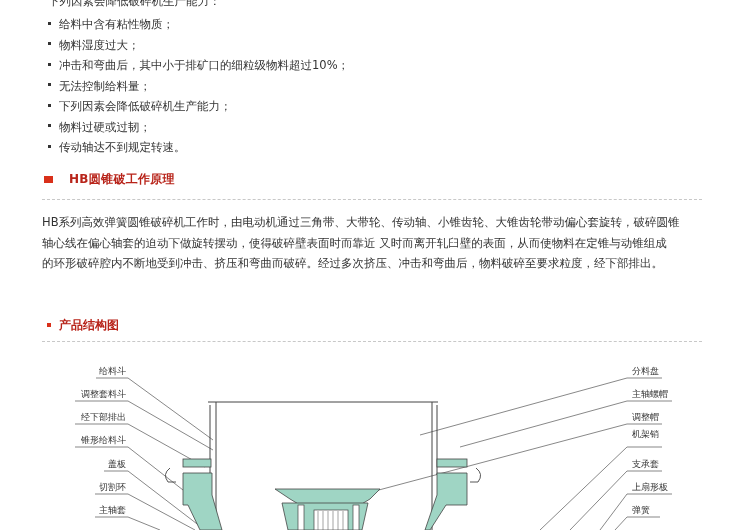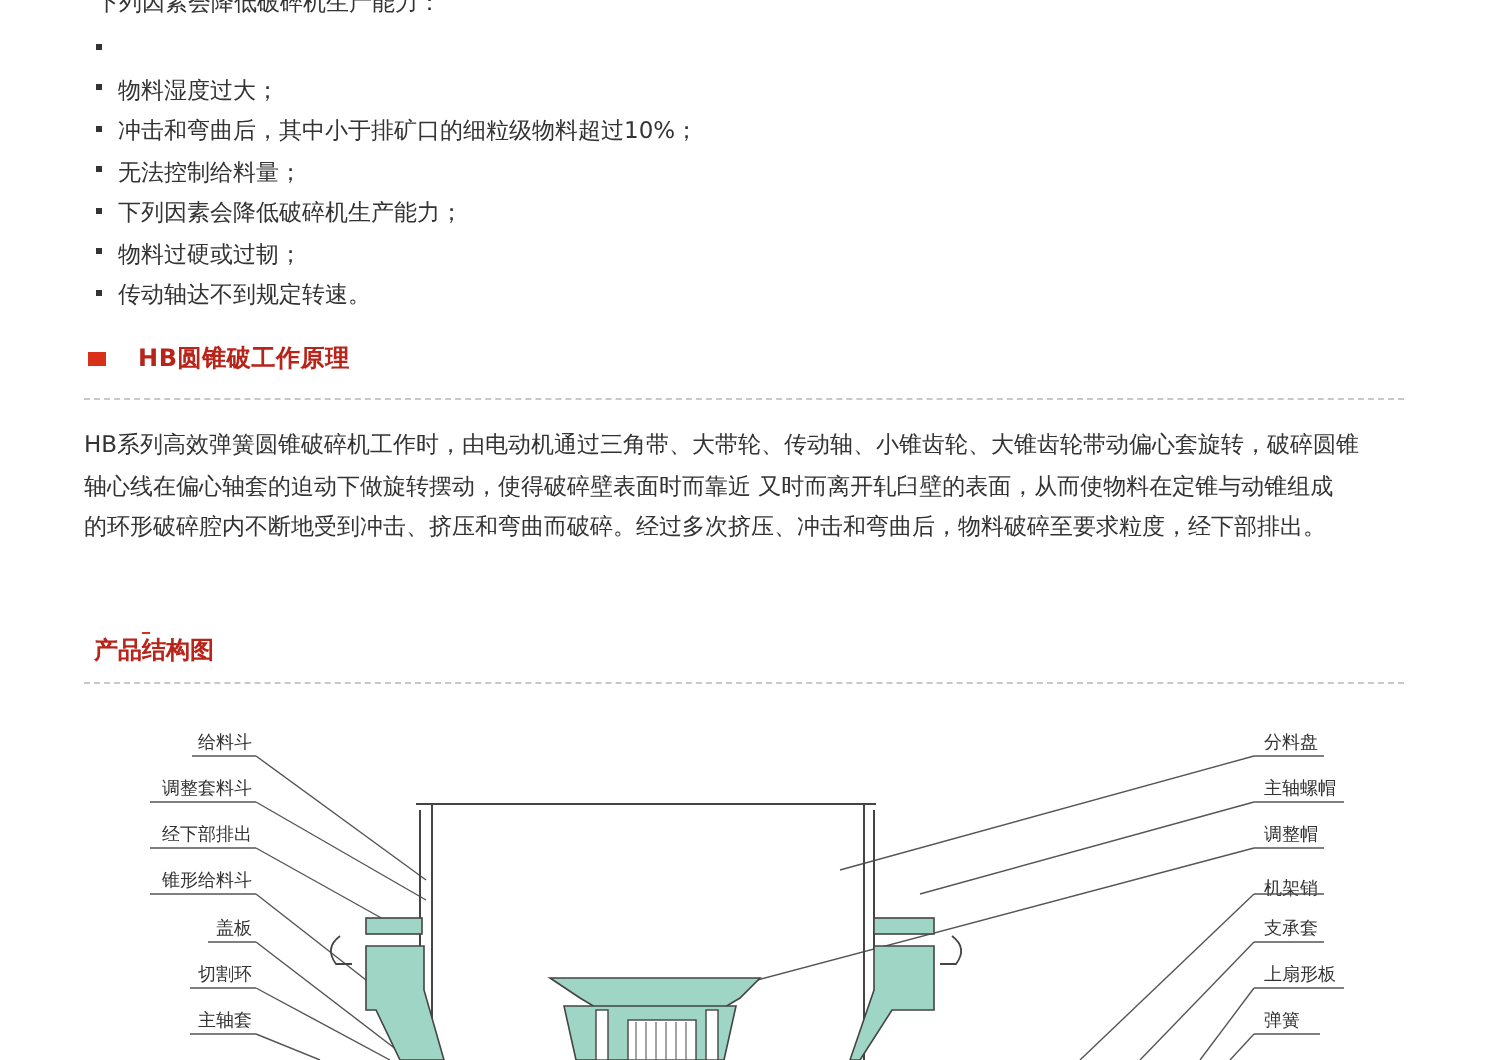--- a/index.html
+++ b/index.html
@@ -8,35 +8,35 @@
     .intro { position: absolute; left: 48px; top: -6px; font-size: 11.5px; color: #333; white-space: nowrap; }
     .blist { position: absolute; left: 44px; top: 14px; margin: 0; padding: 0; list-style: none; }
     .blist li { height: 20.5px; line-height: 20.5px; font-size: 11.5px; color: #333; white-space: nowrap; }
     .blist li .dot { display: inline-block; width: 3px; height: 3px; background: #333; margin: 0 8px 3px 4px; vertical-align: middle; }
     .h1 { position: absolute; left: 44px; top: 170px; height: 18px; display: flex; align-items: center; justify-content: center; }
     .h1 .sq { width: 9px; height: 7px; background: #d9301a; margin-right: 16px; }
     .h1 .t { font-size: 12px; font-weight: bold; color: #b8241a; letter-spacing: 0.3px; }
     .dash1 { position: absolute; left: 42px; top: 199px; width: 660px; border-top: 1px dashed #c8c8c8; }
     .para { position: absolute; left: 42px; top: 212px; width: 665px; font-size: 11.5px; line-height: 20.5px; color: #333; }
     .para div { white-space: nowrap; }
-    .h2 { position: absolute; left: 47px; top: 316px; height: 18px; display: flex; align-items: center; flex-direction: column; }
+    .h2 { position: absolute; left: 47px; top: 316px; height: 18px; display: flex; align-items: center; }
     .h2 .sq { width: 4px; height: 4px; background: #d9301a; margin-right: 8px; }
     .h2 .t { font-size: 12px; font-weight: bold; color: #b8241a; }
     .dash2 { position: absolute; left: 42px; top: 341px; width: 660px; border-top: 1px dashed #c8c8c8; }
     .diagram { position: absolute; left: 0; top: 355px; width: 750px; height: 175px; }
     .lbl { position: absolute; font-size: 9px; color: #333; white-space: nowrap; }
     .lbl.l { text-align: right; }
   </style>
 </head>
 <body>
 
 <div class="intro">下列因素会降低破碎机生产能力：</div>
 
 <ul class="blist">
-  <li><span class="dot"></span></li>
+  <li><span class="dot"></span><span>给料中含有粘性物质；</span></li>
   <li><span class="dot"></span><span>物料湿度过大；</span></li>
   <li><span class="dot"></span><span>冲击和弯曲后，其中小于排矿口的细粒级物料超过10%；</span></li>
   <li><span class="dot"></span><span>无法控制给料量；</span></li>
   <li><span class="dot"></span><span>下列因素会降低破碎机生产能力；</span></li>
   <li><span class="dot"></span><span>物料过硬或过韧；</span></li>
   <li><span class="dot"></span><span>传动轴达不到规定转速。</span></li>
 </ul>
 
 <div class="h1">
   <span class="sq"></span>
@@ -62,21 +62,21 @@
   <div class="lbl l" style="right:624px;top:33px">调整套料斗</div>
   <div class="lbl l" style="right:624px;top:56px">经下部排出</div>
   <div class="lbl l" style="right:624px;top:79px">锥形给料斗</div>
   <div class="lbl l" style="right:624px;top:103px">盖板</div>
   <div class="lbl l" style="right:624px;top:126px">切割环</div>
   <div class="lbl l" style="right:624px;top:149px">主轴套</div>
 
   <div class="lbl" style="left:632px;top:10px">分料盘</div>
   <div class="lbl" style="left:632px;top:33px">主轴螺帽</div>
   <div class="lbl" style="left:632px;top:56px">调整帽</div>
-  <div class="lbl" style="left:632px;top:83px">机架销</div>
+  <div class="lbl" style="left:632px;top:73px">机架销</div>
   <div class="lbl" style="left:632px;top:103px">支承套</div>
   <div class="lbl" style="left:632px;top:126px">上扇形板</div>
   <div class="lbl" style="left:632px;top:149px">弹簧</div>
 
   <svg width="750" height="175" style="position:absolute;left:0;top:0">
     <g stroke="#555" stroke-width="0.7" fill="none">
 
       <line x1="96" y1="23" x2="128" y2="23"></line>
         <line x1="75" y1="46" x2="128" y2="46"></line>
       <line x1="75" y1="69" x2="128" y2="69"></line>

